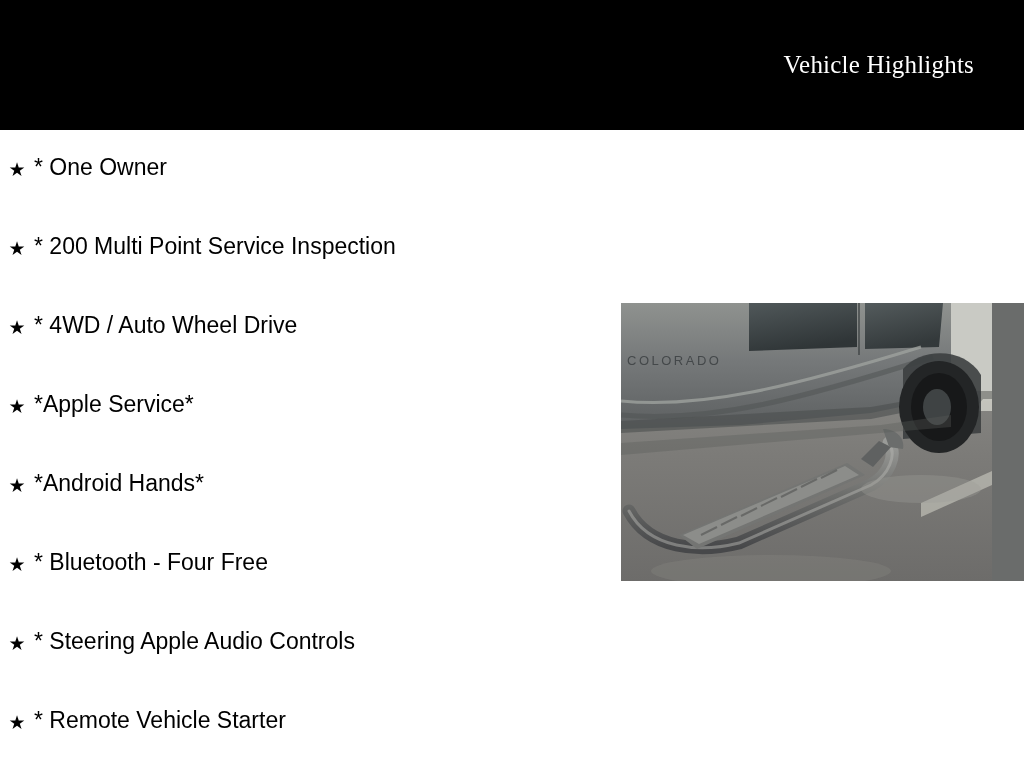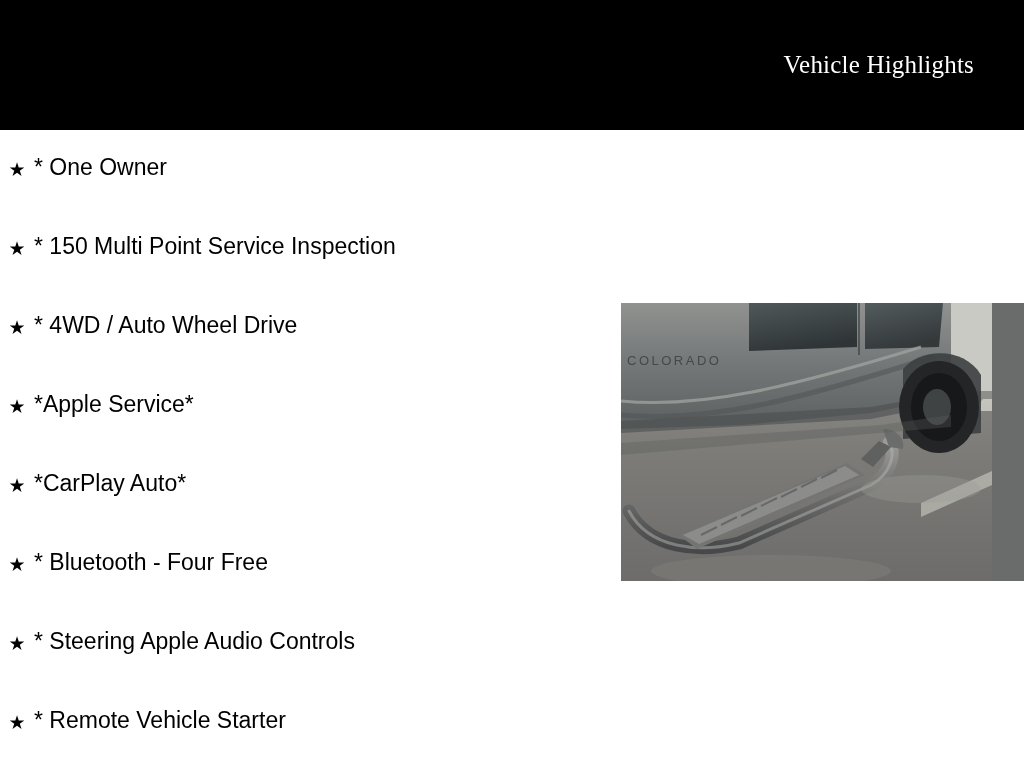--- a/index.html
+++ b/index.html
@@ -90,36 +90,36 @@
 
 <div class="highlights">
 
   <div class="highlight-row">
     <span class="bullet-star">★</span>
     <span class="highlight-text">* One Owner</span>
   </div>
 
   <div class="highlight-row">
     <span class="bullet-star">★</span>
-    <span class="highlight-text">* 150 Multi Point Service Inspection</span>
+    <span class="highlight-text">* 200 Multi Point Service Inspection</span>
   </div>
 
   <div class="highlight-row">
     <span class="bullet-star">★</span>
     <span class="highlight-text">* 4WD / Auto Wheel Drive</span>
   </div>
 
   <div class="highlight-row">
     <span class="bullet-star">★</span>
     <span class="highlight-text">*Apple Service*</span>
   </div>
 
   <div class="highlight-row">
     <span class="bullet-star">★</span>
-    <span class="highlight-text">*CarPlay Auto*</span>
+    <span class="highlight-text">*Android Hands*</span>
   </div>
 
   <div class="highlight-row">
     <span class="bullet-star">★</span>
     <span class="highlight-text">* Bluetooth - Four Free</span>
   </div>
 
   <div class="highlight-row">
     <span class="bullet-star">★</span>
     <span class="highlight-text">* Steering Apple Audio Controls</span>

